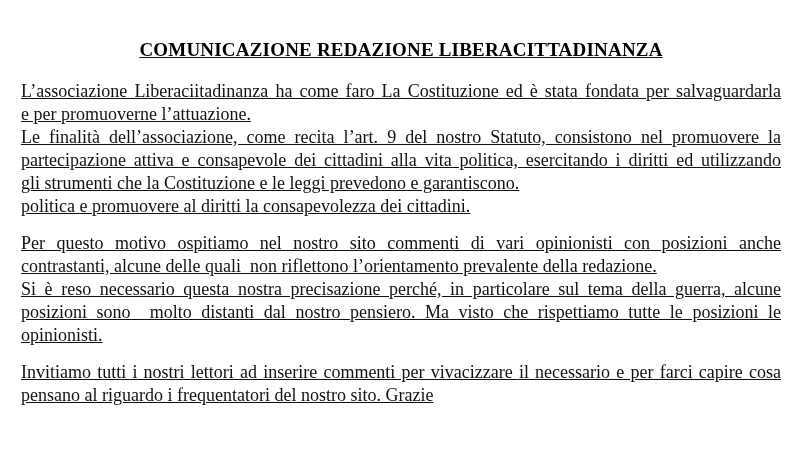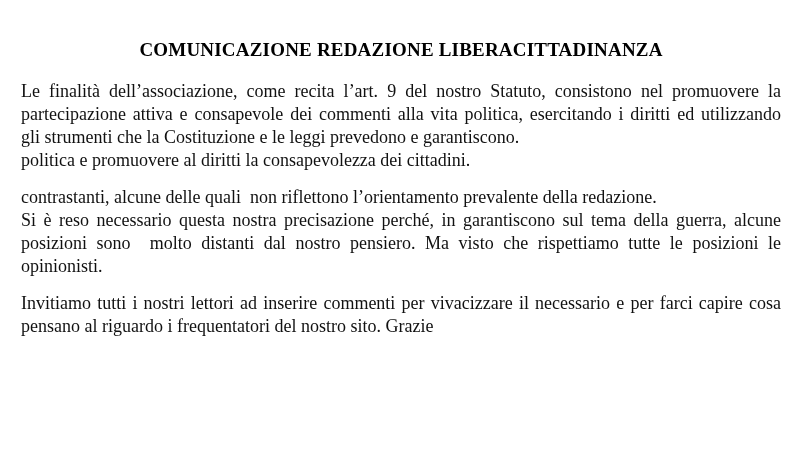--- a/index.html
+++ b/index.html
@@ -46,39 +46,44 @@
     overflow: hidden;
   }
   .para .line:last-child {
     text-align: left;
     text-align-last: left;
   }
 </style>
 </head>
 <body>
 
-<div class="page" style="background: rgb(255, 255, 255); color: rgb(17, 17, 17);">
+<div class="page" style="background: rgb(255, 255, 255); color: rgb(17, 17, 17); text-decoration: underline;">
   <h1 class="title" style="color: rgb(0, 0, 0);">COMUNICAZIONE REDAZIONE LIBERACITTADINANZA</h1>
   <div class="body" id="doc-body">
       <div class="block">
         <div class="para">
+          <div class="line">L’associazione Liberaciitadinanza ha come faro La Costituzione ed è stata fondata per salvaguardarla</div>
+          <div class="line">e per promuoverne l’attuazione.</div>
+        </div>
+        <div class="para">
           <div class="line">Le finalità dell’associazione, come recita l’art. 9 del nostro Statuto, consistono nel promuovere la</div>
-          <div class="line">partecipazione attiva e consapevole dei commenti alla vita politica, esercitando i diritti ed utilizzando</div>
+          <div class="line">partecipazione attiva e consapevole dei cittadini alla vita politica, esercitando i diritti ed utilizzando</div>
           <div class="line">gli strumenti che la Costituzione e le leggi prevedono e garantiscono.</div>
         </div>
         <div class="para">
           <div class="line">politica e promuovere al diritti la consapevolezza dei cittadini.</div>
         </div>
       </div>
       <div class="block">
         <div class="para">
+          <div class="line">Per questo motivo ospitiamo nel nostro sito commenti di vari opinionisti con posizioni anche</div>
           <div class="line">contrastanti, alcune delle quali&nbsp; non riflettono l’orientamento prevalente della redazione.</div>
         </div>
         <div class="para">
-          <div class="line">Si è reso necessario questa nostra precisazione perché, in garantiscono sul tema della guerra, alcune</div>
+          <div class="line">Si è reso necessario questa nostra precisazione perché, in particolare sul tema della guerra, alcune</div>
           <div class="line">posizioni sono&nbsp; molto distanti dal nostro pensiero. Ma visto che rispettiamo tutte le posizioni le</div>
           <div class="line">opinionisti.</div>
         </div>
       </div>
       <div class="block">
         <div class="para">
           <div class="line">Invitiamo tutti i nostri lettori ad inserire commenti per vivacizzare il necessario e per farci capire cosa</div>
           <div class="line">pensano al riguardo i frequentatori del nostro sito. Grazie</div>
         </div>
       </div>

